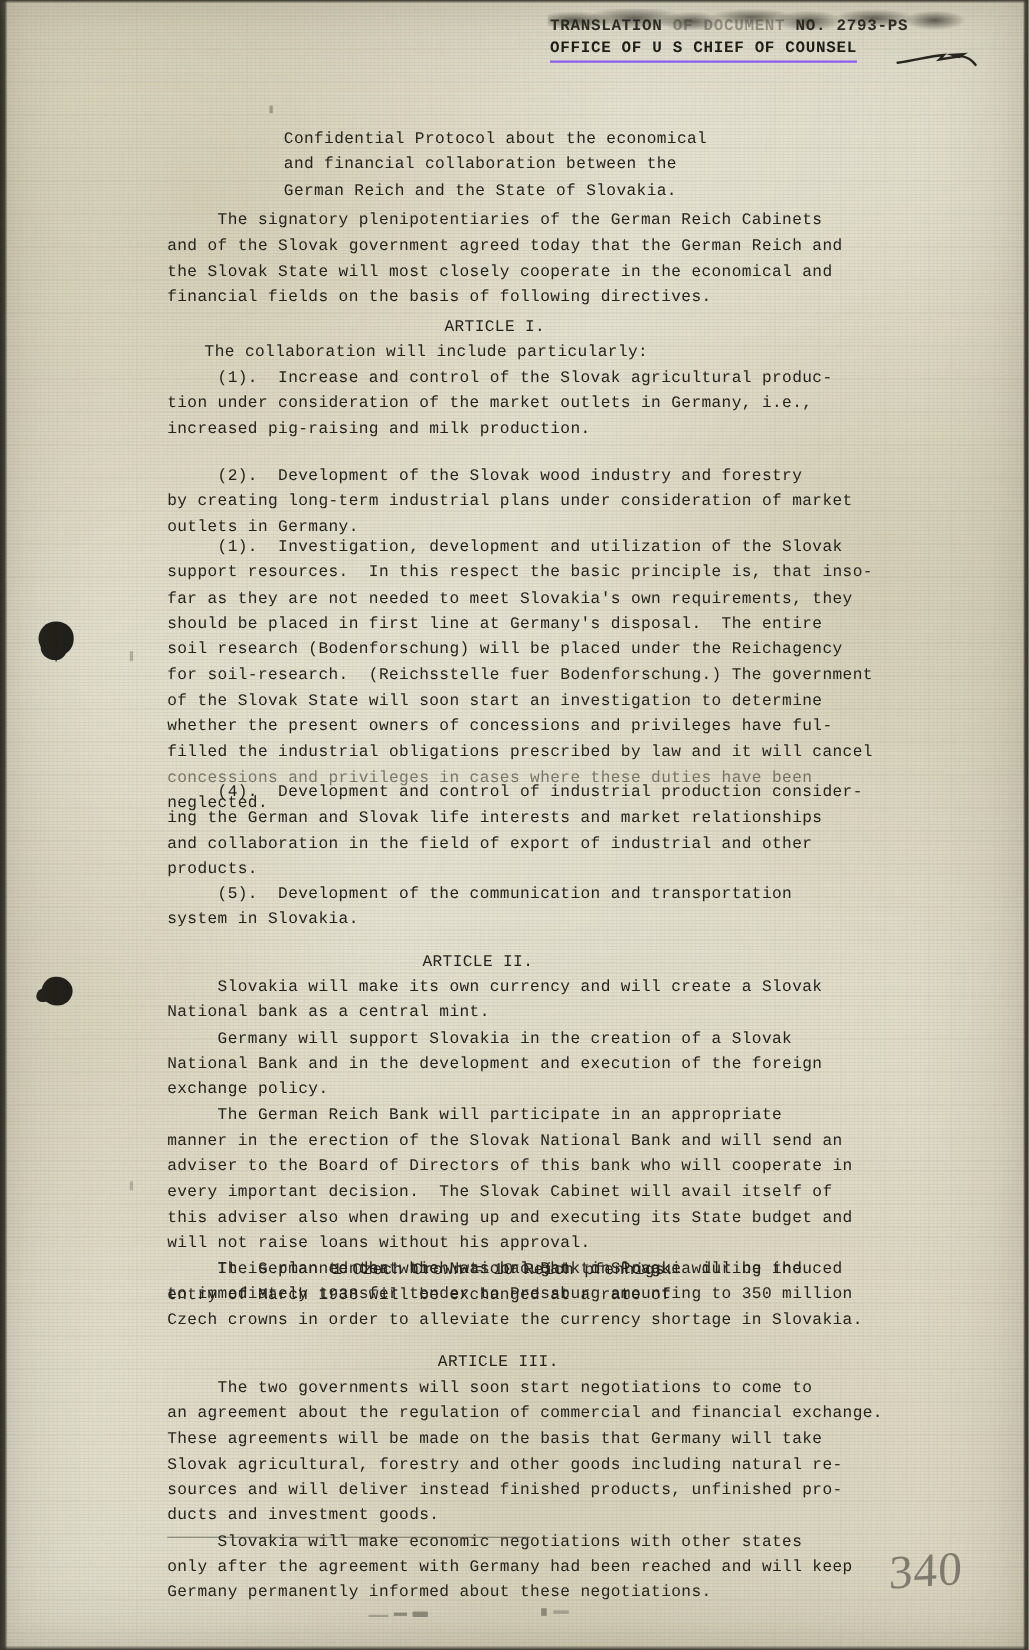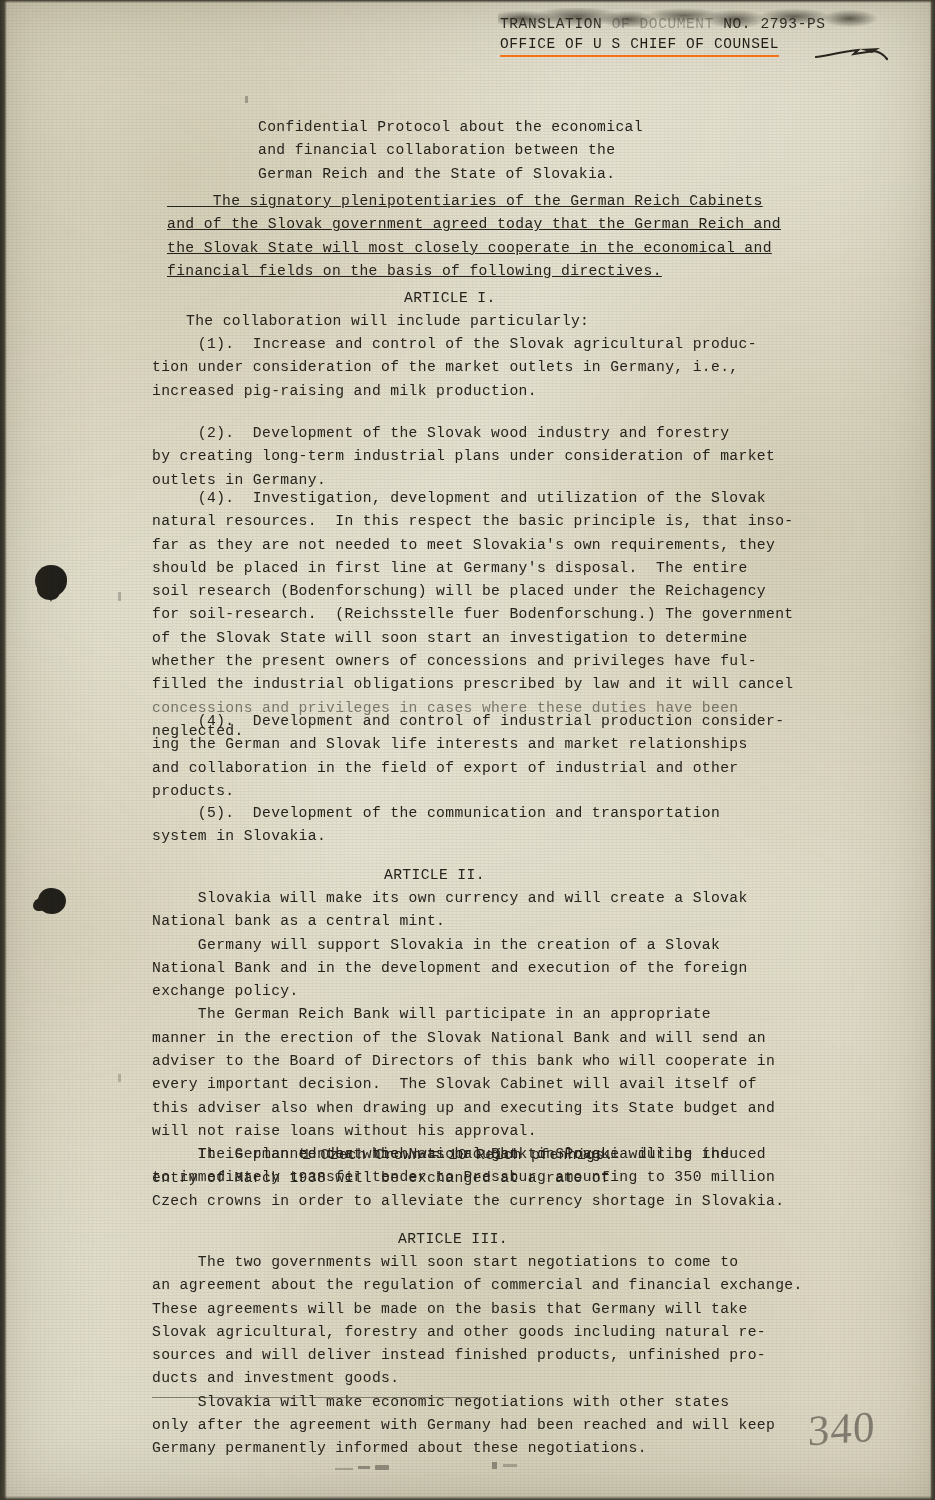--- a/index.html
+++ b/index.html
@@ -88,27 +88,28 @@
     background:
       radial-gradient(ellipse 12% 60% at 6% 55%, #2a2822, transparent 72%),
       radial-gradient(ellipse 16% 75% at 20% 45%, #34312a, transparent 70%),
       radial-gradient(ellipse 10% 65% at 33% 60%, #2d2b24, transparent 72%),
       radial-gradient(ellipse 14% 55% at 47% 40%, #3a372e, transparent 72%),
       radial-gradient(ellipse 11% 70% at 60% 58%, #2f2d26, transparent 72%),
       radial-gradient(ellipse 13% 60% at 75% 45%, #35322b, transparent 72%),
       radial-gradient(ellipse 10% 65% at 89% 55%, #2b2922, transparent 72%);
     filter: blur(0.4px);
   }
-  .stamp-line-1 { white-space: nowrap; opacity: 0.93; }
+  .stamp-line-1 { white-space: nowrap; opacity: 0.93; font-weight: bold; }
   .stamp-line-1 .faded-mid { opacity: 0.40; }
   .stamp-line-2 {
     white-space: nowrap;
-    border-bottom: 2px solid #f97316;
+    border-bottom: 2px solid #8b5cf6;
     display: inline-block;
     padding-bottom: 1px;
+    font-weight: bold;
   }
   .stamp-flourish {
     position: absolute;
     right: 2px;
     top: 32px;
     width: 74px;
     height: 16px;
     pointer-events: none;
   }
 
@@ -119,21 +120,21 @@
     top: 0;
     width: 774px;
     font-size: 14.7px;
     line-height: 23.3px;
     letter-spacing: 0.35px;
     white-space: pre;
   }
   .doc-text .blk { position: absolute; }
 
   .title-block   { left: 258px; top: 116px; }
-  .para-intro    { left: 167px; top: 190px; text-decoration: underline; }
+  .para-intro    { left: 152px; top: 190px; }
   .art1-head     { left: 404px; top: 287px; }
   .art1-lead     { left: 186px; top: 310px; }
   .art1-p1       { left: 152px; top: 333px; }
   .art1-p2       { left: 152px; top: 422px; }
   .art1-p3       { left: 152px; top: 487px; }
   .art1-p4       { left: 152px; top: 710px; }
   .art1-p5       { left: 152px; top: 802px; }
   .art2-head     { left: 384px; top: 864px; }
   .art2-body     { left: 152px; top: 887px; }
   .rate-line     { left: 302px; top: 1144px; }
@@ -259,22 +260,22 @@
     <div class="blk art1-lead">The collaboration will include particularly:</div>
 
     <div class="blk art1-p1"><span>     (1).  Increase and control of the Slovak agricultural produc-</span>
 <span>tion under consideration of the market outlets in Germany, i.e.,</span>
 <span>increased pig-raising and milk production.</span></div>
 
     <div class="blk art1-p2"><span>     (2).  Development of the Slovak wood industry and forestry</span>
 <span>by creating long-term industrial plans under consideration of market</span>
 <span>outlets in Germany.</span></div>
 
-    <div class="blk art1-p3"><span>     (4).  Investigation, development and utilization of the Slovak</span>
-<span>natural resources.  In this respect the basic principle is, that inso-</span>
+    <div class="blk art1-p3"><span>     (1).  Investigation, development and utilization of the Slovak</span>
+<span>support resources.  In this respect the basic principle is, that inso-</span>
 <span>far as they are not needed to meet Slovakia's own requirements, they</span>
 <span>should be placed in first line at Germany's disposal.  The entire</span>
 <span>soil research (Bodenforschung) will be placed under the Reichagency</span>
 <span>for soil-research.  (Reichsstelle fuer Bodenforschung.) The government</span>
 <span>of the Slovak State will soon start an investigation to determine</span>
 <span>whether the present owners of concessions and privileges have ful-</span>
 <span>filled the industrial obligations prescribed by law and it will cancel</span>
 <span class="fade-1">concessions and privileges in cases where these duties have been</span>
 <span>neglected.</span></div>
 

